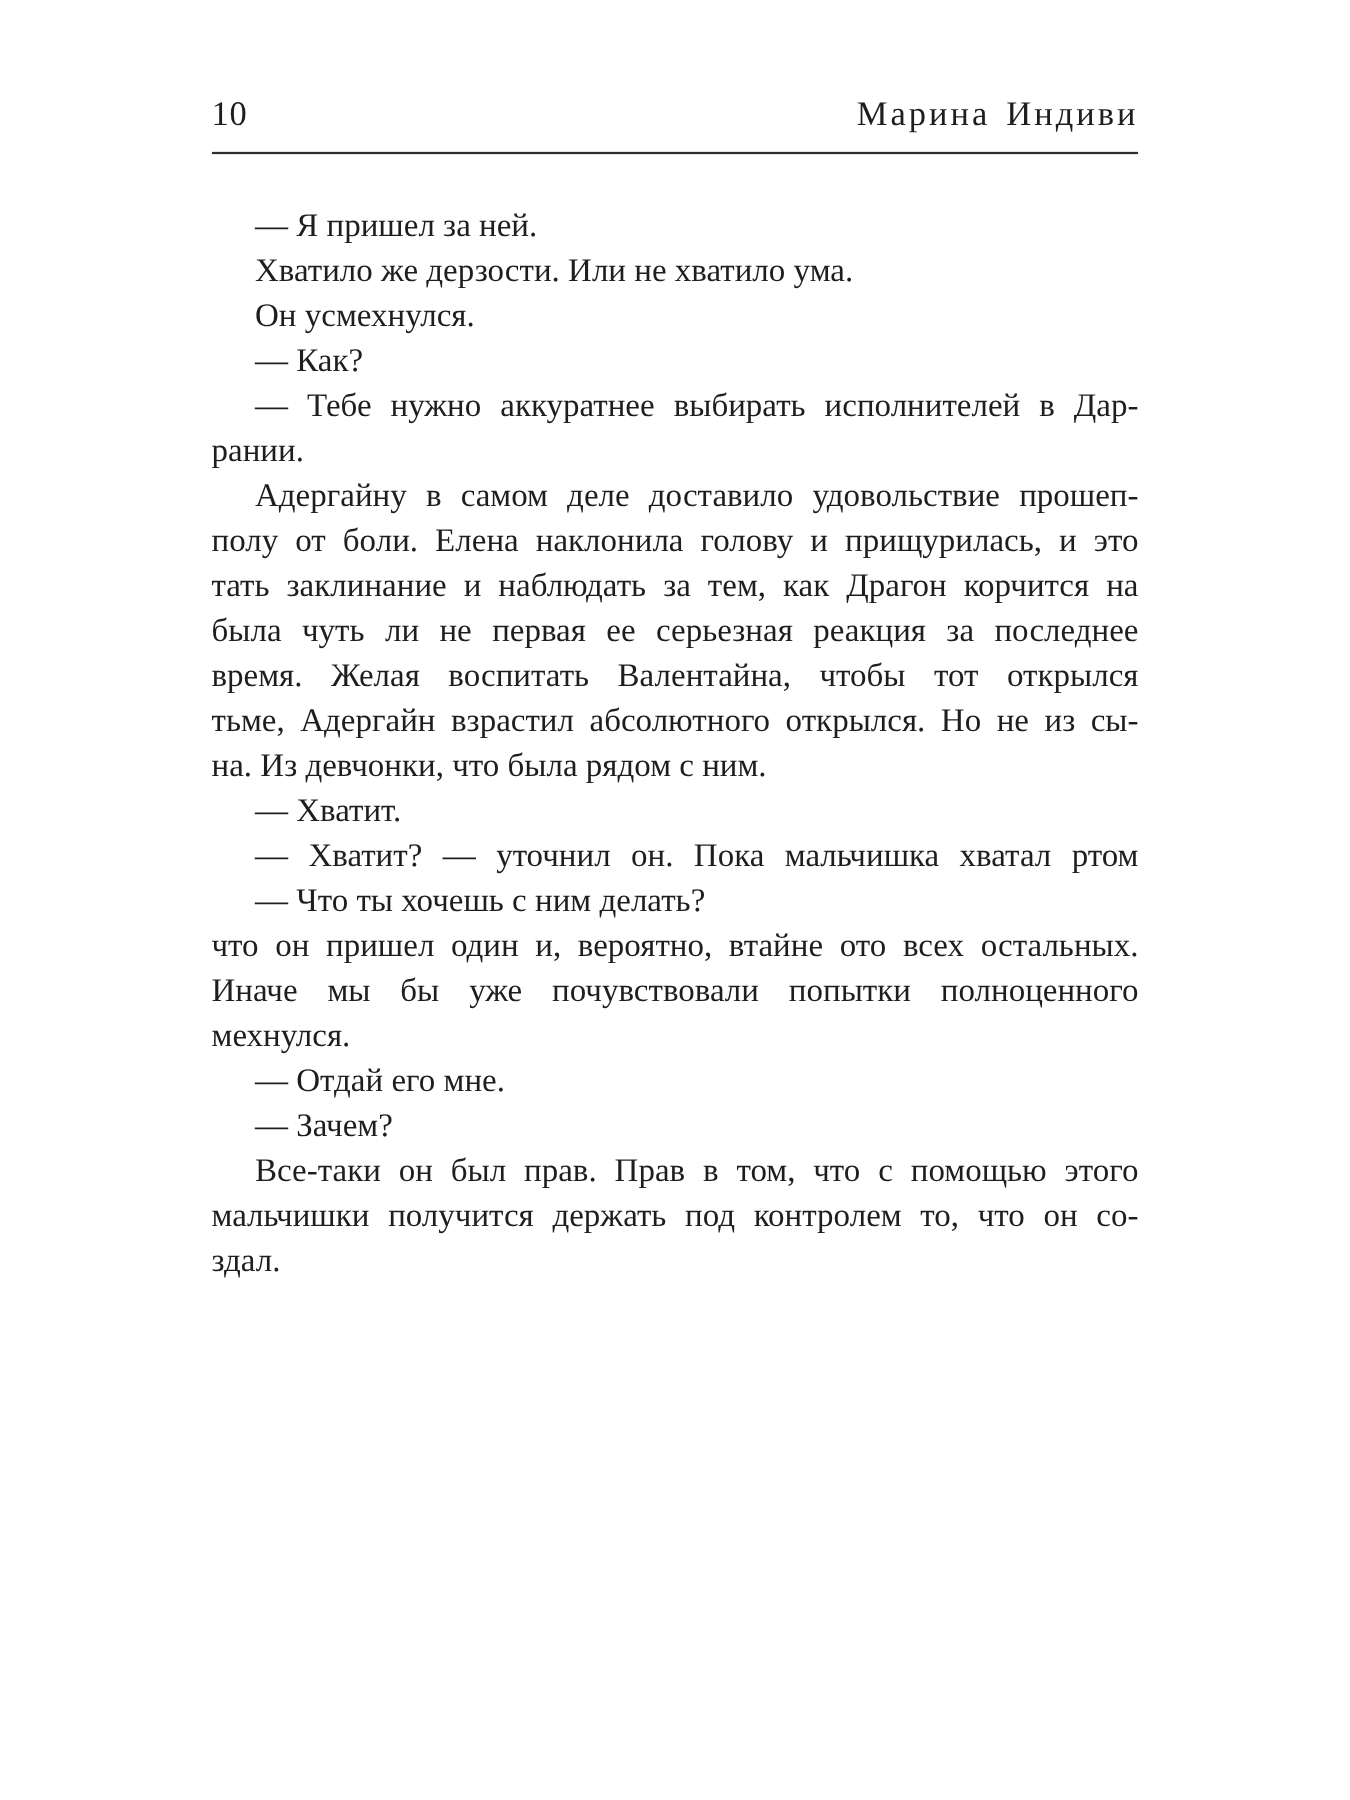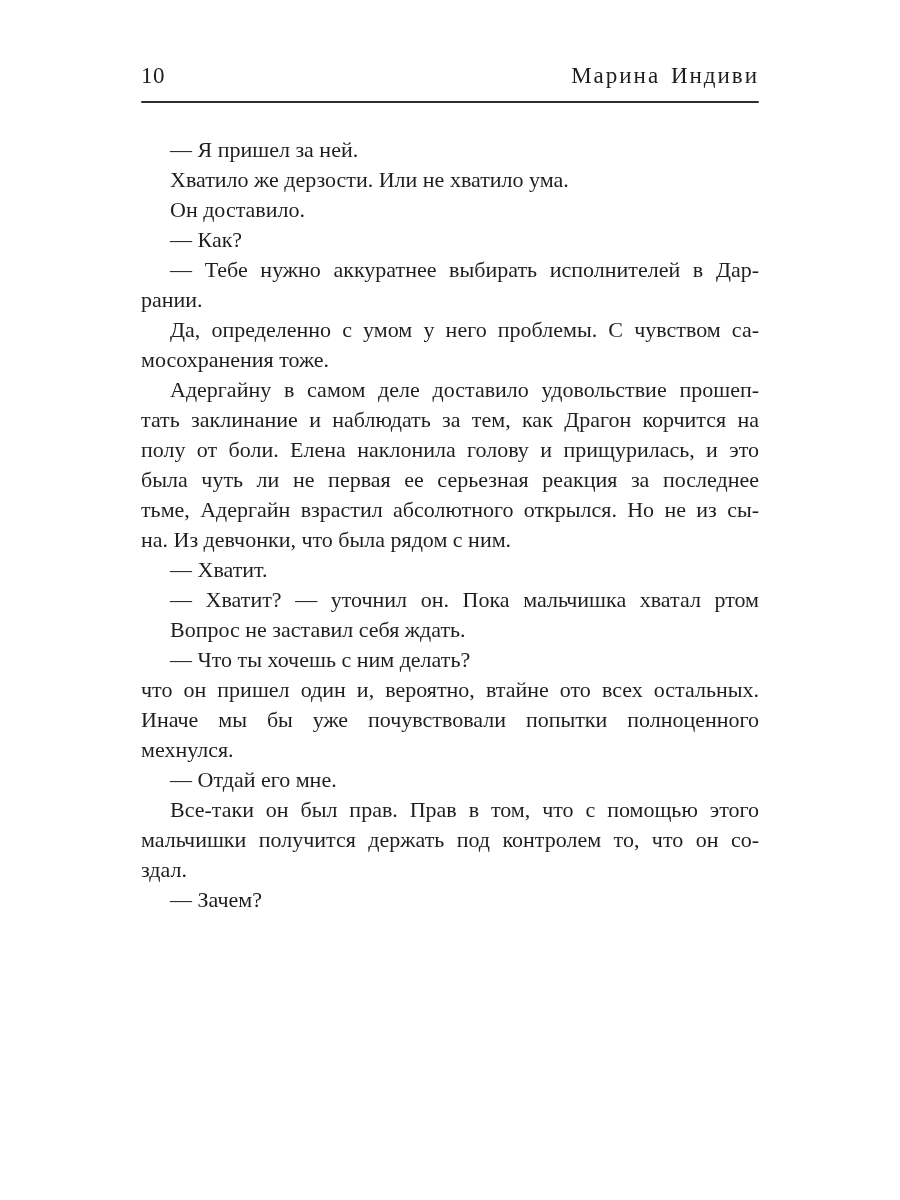--- a/index.html
+++ b/index.html
@@ -84,65 +84,59 @@
     <hr class="header-rule">
 
     <main class="page-body">
         <div class="para">
           <div class="line para-first para-last">— Я пришел за ней.</div>
         </div>
         <div class="para">
           <div class="line para-first para-last">Хватило же дерзости. Или не хватило ума.</div>
         </div>
         <div class="para">
-          <div class="line para-first para-last">Он доставило.</div>
+          <div class="line para-first para-last">Он усмехнулся.</div>
         </div>
         <div class="para">
           <div class="line para-first para-last">— Как?</div>
         </div>
         <div class="para">
           <div class="line para-first">— Тебе нужно аккуратнее выбирать исполнителей в Дар-</div>
           <div class="line para-last">рании.</div>
         </div>
         <div class="para">
-          <div class="line para-first">Да, определенно с умом у него проблемы. С чувством са-</div>
-          <div class="line para-last">мосохранения тоже.</div>
-        </div>
-        <div class="para">
           <div class="line para-first">Адергайну в самом деле доставило удовольствие прошеп-</div>
+          <div class="line">полу от боли. Елена наклонила голову и прищурилась, и это</div>
           <div class="line">тать заклинание и наблюдать за тем, как Драгон корчится на</div>
-          <div class="line">полу от боли. Елена наклонила голову и прищурилась, и это</div>
           <div class="line">была чуть ли не первая ее серьезная реакция за последнее</div>
+          <div class="line">время. Желая воспитать Валентайна, чтобы тот открылся</div>
           <div class="line">тьме, Адергайн взрастил абсолютного открылся. Но не из сы-</div>
           <div class="line para-last">на. Из девчонки, что была рядом с ним.</div>
         </div>
         <div class="para">
           <div class="line para-first para-last">— Хватит.</div>
         </div>
         <div class="para">
           <div class="line para-first">— Хватит? — уточнил он. Пока мальчишка хватал ртом</div>
-        </div>
-        <div class="para">
-          <div class="line para-first para-last">Вопрос не заставил себя ждать.</div>
         </div>
         <div class="para">
           <div class="line para-first para-last">— Что ты хочешь с ним делать?</div>
         </div>
         <div class="para">
           <div class="line">что он пришел один и, вероятно, втайне ото всех остальных.</div>
           <div class="line">Иначе мы бы уже почувствовали попытки полноценного</div>
           <div class="line para-last">мехнулся.</div>
         </div>
         <div class="para">
           <div class="line para-first para-last">— Отдай его мне.</div>
         </div>
         <div class="para">
+          <div class="line para-first para-last">— Зачем?</div>
+        </div>
+        <div class="para">
           <div class="line para-first">Все-таки он был прав. Прав в том, что с помощью этого</div>
           <div class="line">мальчишки получится держать под контролем то, что он со-</div>
           <div class="line para-last">здал.</div>
-        </div>
-        <div class="para">
-          <div class="line para-first para-last">— Зачем?</div>
         </div>
       </main>
 
   </div>
 </div>
 
 </body></html>

